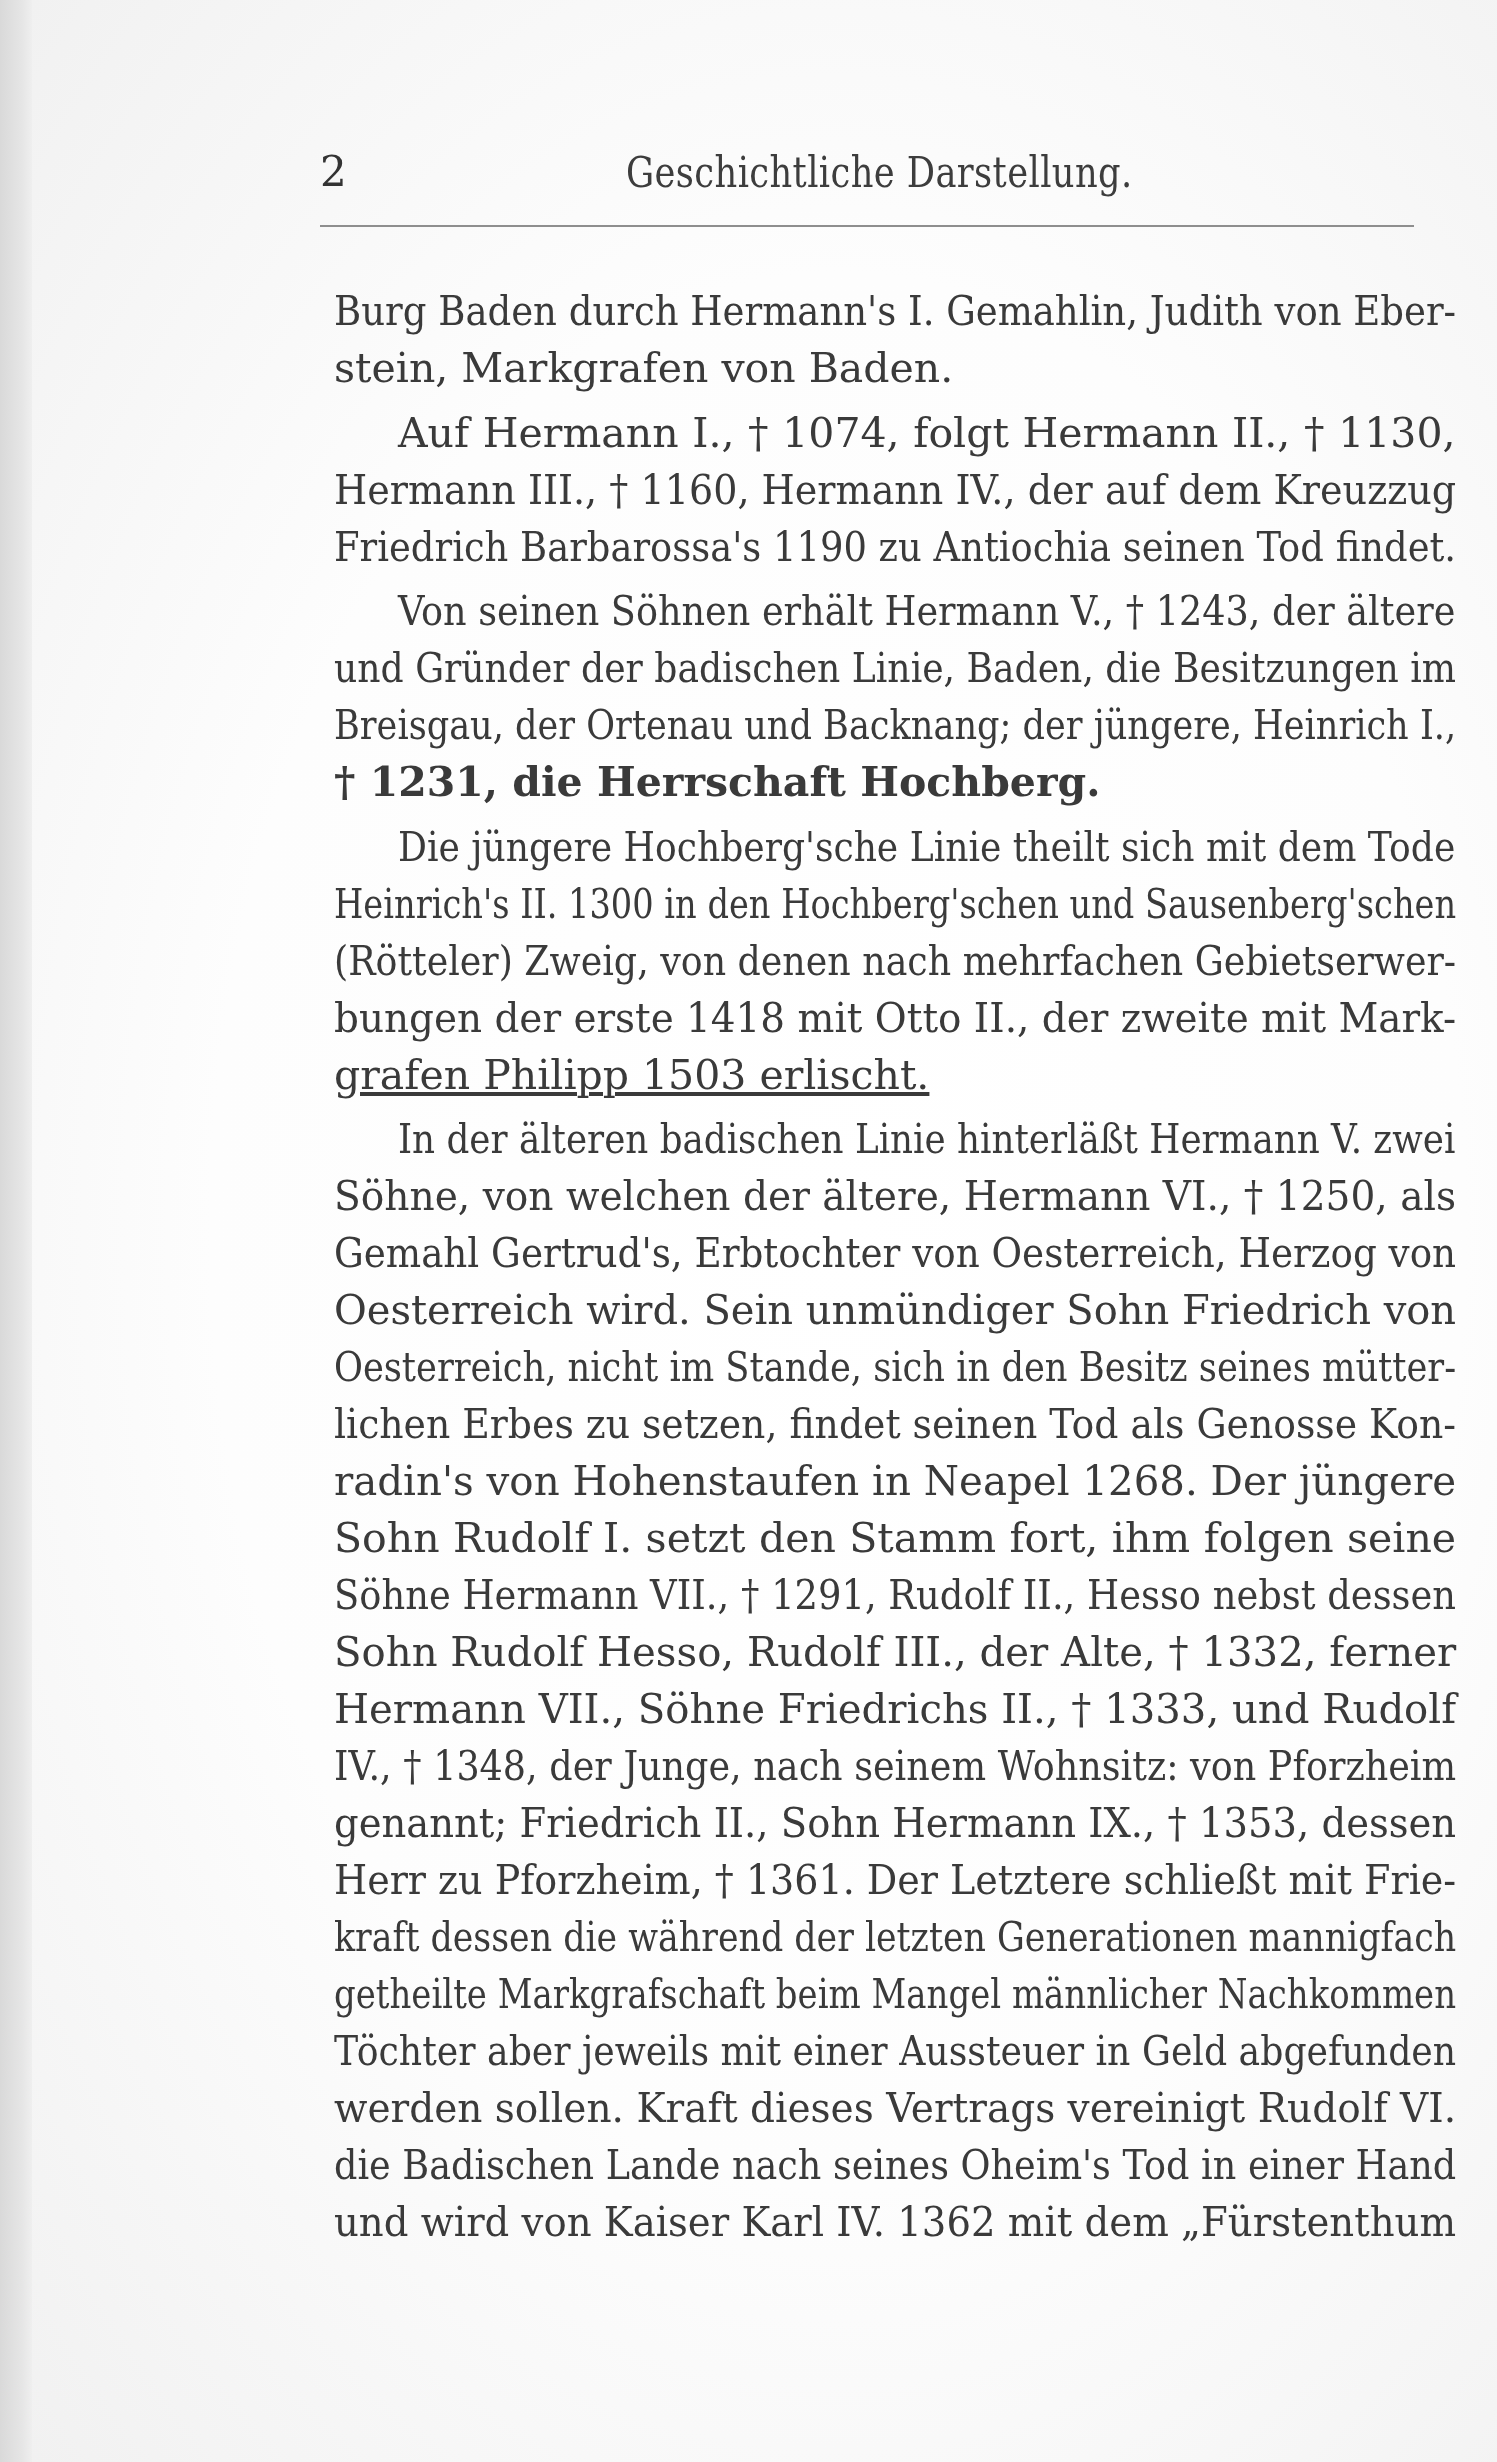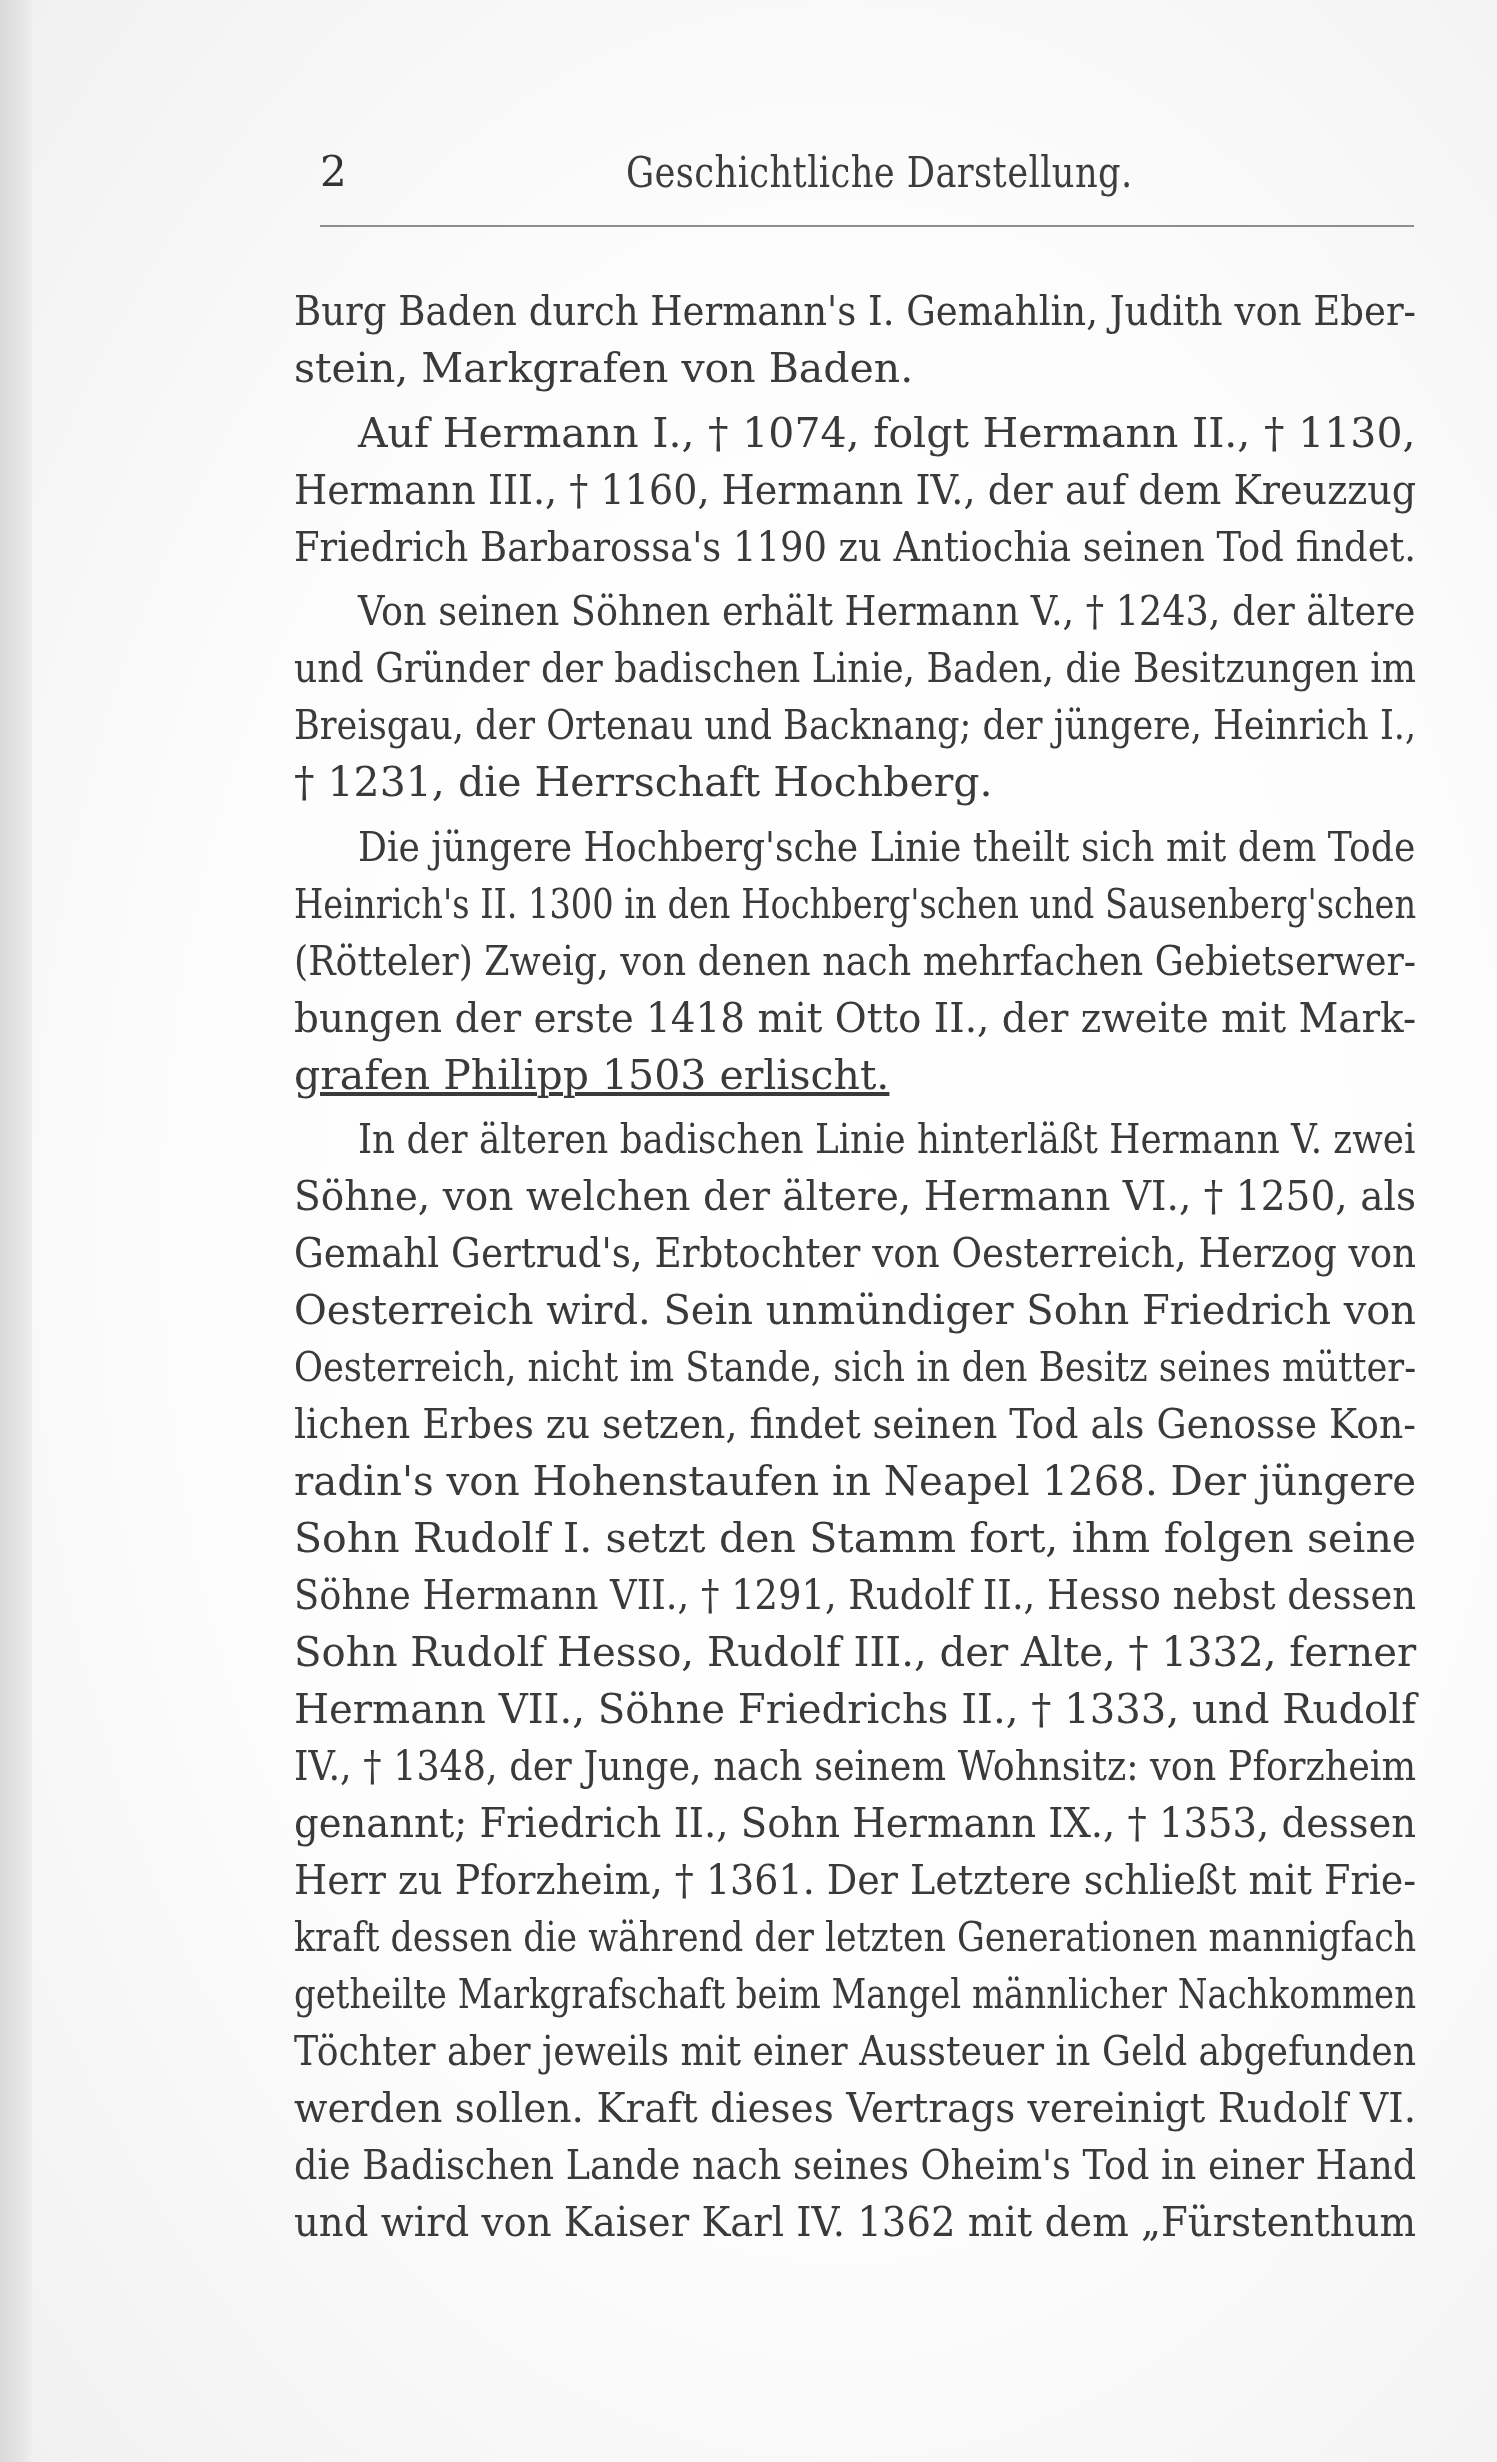--- a/index.html
+++ b/index.html
@@ -76,20 +76,21 @@
     .line {
       display: block;
       height: 57px;
       line-height: 57px;
       font-size: 41px;
       white-space: nowrap;
       overflow: visible;
       text-align: justify;
       text-align-last: justify;
       transform-origin: left center;
+      margin-left: 40px;
     }
     .line.indent {
       padding-left: 64px;
     }
     .line.last {
       text-align-last: left;
     }
     .line.gap-before {
       margin-top: 7.5px;
     }
@@ -120,21 +121,21 @@
     </div>
     <div>
       <div class="line indent gap-before"><span class="line-inner" style="width: auto; white-space: nowrap; display: inline-block; word-spacing: 0.6px;">Auf Hermann I., † 1074, folgt Hermann II., † 1130,</span></div>
       <div class="line"><span class="line-inner" style="width: auto; white-space: nowrap; display: inline-block; transform: scaleX(0.9287); transform-origin: left center;">Hermann III., † 1160, Hermann IV., der auf dem Kreuzzug</span></div>
       <div class="line last"><span class="line-inner" style="width: auto; white-space: nowrap; display: inline-block; transform: scaleX(0.8999); transform-origin: left center;">Friedrich Barbarossa's 1190 zu Antiochia seinen Tod findet.</span></div>
     </div>
     <div>
       <div class="line indent gap-before"><span class="line-inner" style="width: auto; white-space: nowrap; display: inline-block; transform: scaleX(0.8925); transform-origin: left center;">Von seinen Söhnen erhält Hermann V., † 1243, der ältere</span></div>
       <div class="line"><span class="line-inner" style="width: auto; white-space: nowrap; display: inline-block; transform: scaleX(0.8811); transform-origin: left center;">und Gründer der badischen Linie, Baden, die Besitzungen im</span></div>
       <div class="line"><span class="line-inner" style="width: auto; white-space: nowrap; display: inline-block; transform: scaleX(0.8569); transform-origin: left center;">Breisgau, der Ortenau und Backnang; der jüngere, Heinrich I.,</span></div>
-      <div class="line last"><span class="line-inner" style="width: auto; white-space: nowrap; display: inline-block;">† 1231, die Herrschaft Hochberg.</span></div>
+      <div class="line last"><span class="line-inner" style="width: auto; white-space: nowrap; display: inline-block; font-weight: bold;">† 1231, die Herrschaft Hochberg.</span></div>
     </div>
     <div>
       <div class="line indent gap-before"><span class="line-inner" style="width: auto; white-space: nowrap; display: inline-block; transform: scaleX(0.8802); transform-origin: left center;">Die jüngere Hochberg'sche Linie theilt sich mit dem Tode</span></div>
       <div class="line"><span class="line-inner" style="width: auto; white-space: nowrap; display: inline-block; transform: scaleX(0.8201); transform-origin: left center;">Heinrich's II. 1300 in den Hochberg'schen und Sausenberg'schen</span></div>
       <div class="line"><span class="line-inner" style="width: auto; white-space: nowrap; display: inline-block; transform: scaleX(0.8864); transform-origin: left center;">(Rötteler) Zweig, von denen nach mehrfachen Gebietserwer-</span></div>
       <div class="line"><span class="line-inner" style="width: auto; white-space: nowrap; display: inline-block; transform: scaleX(0.9494); transform-origin: left center;">bungen der erste 1418 mit Otto II., der zweite mit Mark-</span></div>
       <div class="line last"><span class="line-inner" style="width: auto; white-space: nowrap; display: inline-block; text-decoration: underline;">grafen Philipp 1503 erlischt.</span></div>
     </div>
     <div>
       <div class="line indent gap-before"><span class="line-inner" style="width: auto; white-space: nowrap; display: inline-block; transform: scaleX(0.8711); transform-origin: left center;">In der älteren badischen Linie hinterläßt Hermann V. zwei</span></div>

